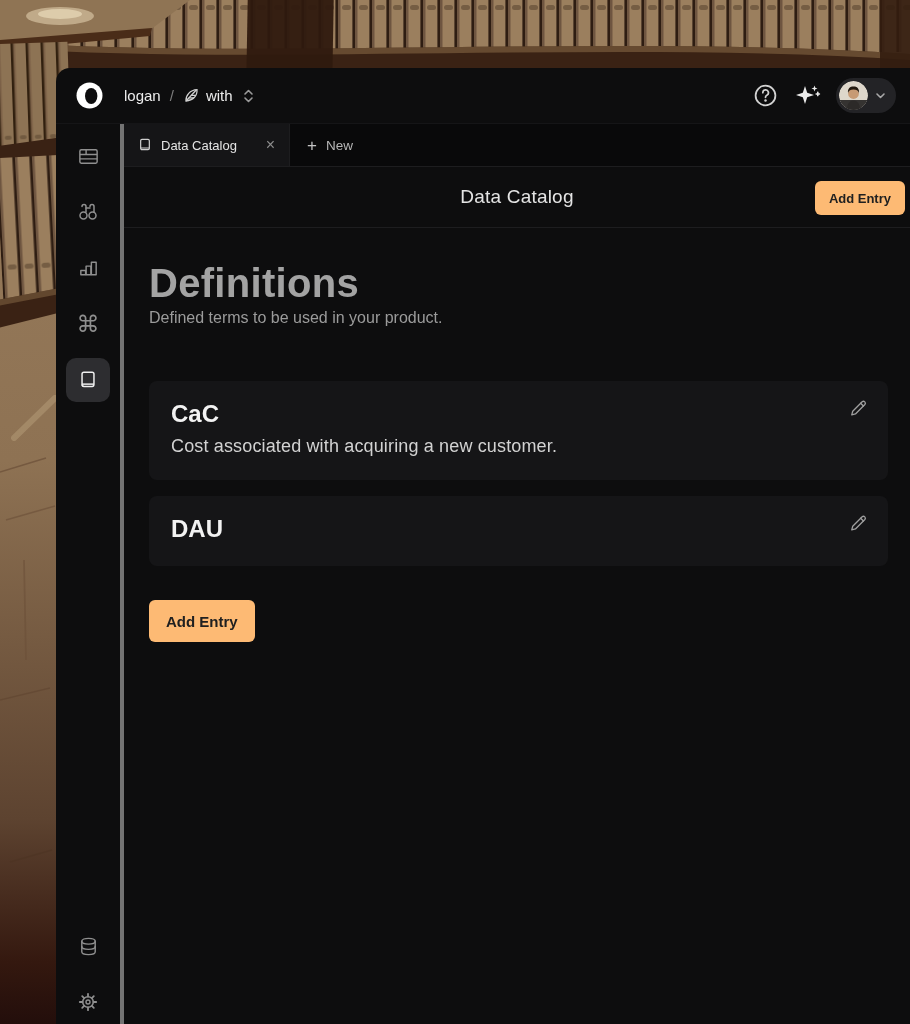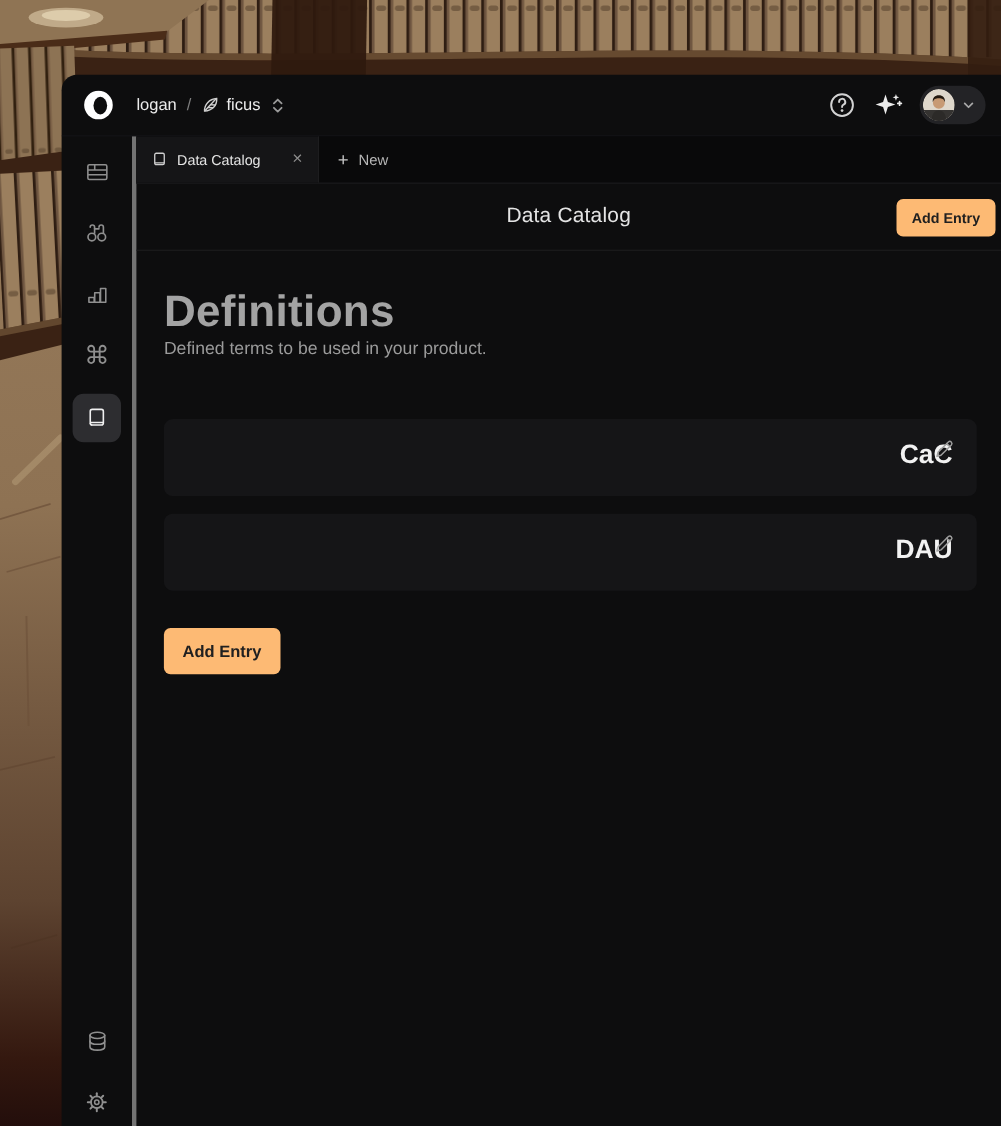--- a/index.html
+++ b/index.html
@@ -49,21 +49,21 @@
   .titlebar { height:61px; flex:none; position:relative; display:flex; align-items:center; justify-content:center; border-bottom:1px solid #1d1d1f; }
   .page-title { font-size:19px; color:#e4e4e4; font-weight:400; letter-spacing:.2px; }
   .btn-light { background:#fdba74; color:#202020; border:none; border-radius:6px; font-weight:700; cursor:pointer; font-family:inherit; }
   .add-entry-top { position:absolute; right:5px; top:14px; height:34px; padding:0 14px; font-size:13px; }
 
   .content { flex:1; padding:33px 22px 0 25px; overflow:hidden; }
   .page-heading { font-size:40px; font-weight:700; color:#a3a3a3; letter-spacing:.3px; }
   .page-subheading { margin-top:3px; font-size:16px; color:#9b9b9b; }
 
   .cards { margin-top:54px; display:flex; flex-direction:column; gap:16px; }
-  .card { background:#151517; border-radius:8px; padding:19px 22px 23px; position:relative;text-align:right; }
+  .card { background:#151517; border-radius:8px; padding:19px 22px 23px; position:relative; }
   .card .term { font-size:24px; font-weight:700; color:#f2f2f2; }
   .card .definition { margin-top:8px; font-size:18px; color:#d2d2d2; letter-spacing:.15px; }
   .card .aka { margin-top:22px; font-size:15px; color:#8c8c8c; }
   .edit-btn { position:absolute; top:15px; right:17px; background:none; border:none; color:#9f9f9f; cursor:pointer; padding:2px; }
 
   .add-entry-bottom { margin-top:34px; height:42px; padding:0 17px; font-size:15px; }
 
   svg { display:block; }
 </style>
 </head>
@@ -132,21 +132,21 @@
       <div class="breadcrumb">
         <span>logan</span>
         <span class="sep">/</span>
         <span class="proj">
           <svg width="17" height="17" viewBox="0 0 17 17" fill="none" stroke="#cfcfcf" stroke-width="1.3" stroke-linecap="round">
             <path d="M3 14 C2.6 8.5 7 3 14 2.6 C14.4 9 10 13.6 3 14 Z"></path>
             <path d="M3.5 13.5 L13 3.2"></path>
             <path d="M6.2 10.8 L10.4 11"></path>
             <path d="M8.6 8.3 L12.4 8.4"></path>
           </svg>
-          <span>ficus</span>
+          <span>with</span>
         </span>
         <svg width="13" height="16" viewBox="0 0 13 16" fill="none" stroke="#9a9a9a" stroke-width="1.6" stroke-linecap="round" stroke-linejoin="round" style="cursor:pointer">
           <path d="M3 6 L6.5 2.5 L10 6"></path>
           <path d="M3 10 L6.5 13.5 L10 10"></path>
         </svg>
       </div>
       <div class="header-right">
         <button class="icon-btn">
           <svg width="25" height="25" viewBox="0 0 24 24" fill="none" stroke="#d2d2d2" stroke-width="1.7">
             <circle cx="12" cy="12" r="9.5"></circle>
@@ -275,20 +275,21 @@
           <div class="cards">
 
             <div class="card">
               <div class="term">CaC</div>
               <button class="edit-btn">
                 <svg width="21" height="21" viewBox="0 0 24 24" fill="none" stroke="currentColor" stroke-width="1.5" stroke-linecap="round" stroke-linejoin="round">
                   <path d="M16.2 4.3 a2.2 2.2 0 0 1 3.1 3.1 L8.5 18.2 L4.3 19.3 L5.4 15.1 Z"></path>
                   <path d="M14.5 6 L17.6 9.1"></path>
                 </svg>
               </button>
+              <div class="definition">Cost associated with acquiring a new customer.</div>
             </div>
 
             <div class="card">
               <div class="term">DAU</div>
               <button class="edit-btn">
                 <svg width="21" height="21" viewBox="0 0 24 24" fill="none" stroke="currentColor" stroke-width="1.5" stroke-linecap="round" stroke-linejoin="round">
                   <path d="M16.2 4.3 a2.2 2.2 0 0 1 3.1 3.1 L8.5 18.2 L4.3 19.3 L5.4 15.1 Z"></path>
                   <path d="M14.5 6 L17.6 9.1"></path>
                 </svg>
               </button>

